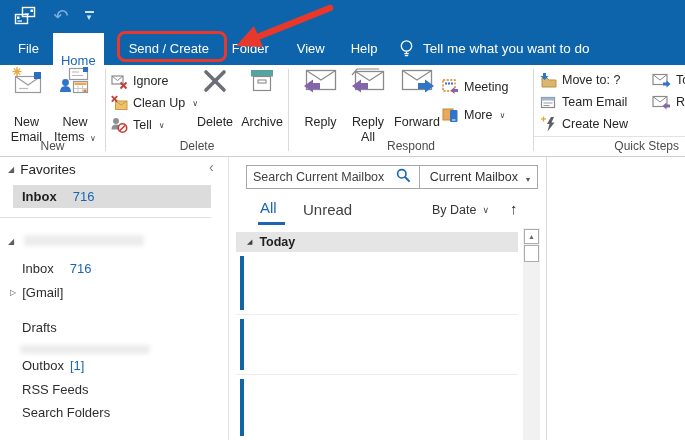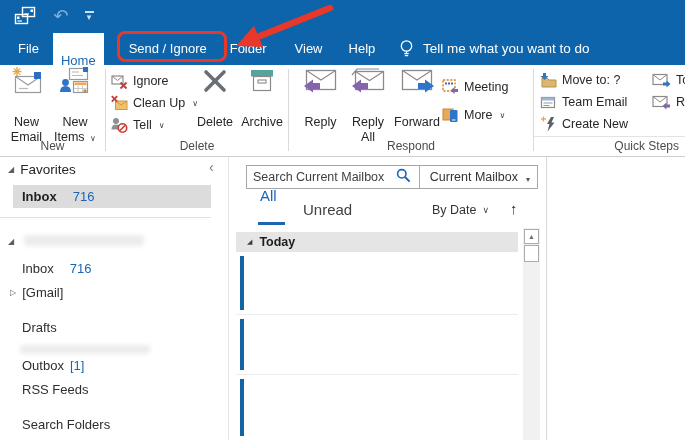--- a/index.html
+++ b/index.html
@@ -77,21 +77,21 @@
 
   
   .msglist{position:absolute;left:229px;top:0;width:317px;height:283px;background:#fff;}
   .searchrow{position:absolute;left:17px;top:8px;width:292px;height:24px;border:1px solid #a6a6a6;display:flex;align-items:center;background:#fff;}
   .searchrow input{flex:1;border:none;outline:none;font-family:"Liberation Sans",sans-serif;font-size:12.5px;color:#333;padding:0 6px;min-width:0;background:transparent;}
   .searchrow input::placeholder{color:#3f3f3f;opacity:1;}
   .mag{margin:0 8px 0 2px;flex:none;cursor:default;}
   .scope-div{width:1px;height:22px;background:#ababab;flex:none;}
   .scope{display:flex;align-items:flex-end;gap:8px;padding:0 7px 0 10px;font-size:12.5px;color:#333;white-space:nowrap;cursor:default;}
   .scope .dd{font-size:8px;color:#555;}
-  .filter-all{position:absolute;left:31px;top:30px;font-size:15px;color:var(--accent-blue);cursor:default;}
+  .filter-all{position:absolute;left:31px;top:42px;font-size:15px;color:var(--accent-blue);cursor:default;}
   .filter-underline{position:absolute;left:29px;top:65px;width:27px;height:3px;background:var(--accent-blue);}
   .filter-unread{position:absolute;left:74px;top:44px;font-size:15px;color:#414141;cursor:default;}
   .sortby{position:absolute;left:203px;top:46px;font-size:12.5px;color:#333;display:flex;align-items:center;gap:6px;cursor:default;}
   .sortby .dd{font-size:9px;color:#444;}
   .sortdir{position:absolute;left:281px;top:43px;font-size:15px;color:#333;cursor:default;}
   .todaybar{position:absolute;left:7px;top:75px;width:282px;height:20px;background:var(--today-bar);display:flex;align-items:center;gap:7px;padding-left:11px;cursor:default;}
   .todaybar .tlabel{font-size:12.5px;font-weight:bold;color:#1e1e1e;}
   .todaybar .tri{font-size:7px;color:#3c3c3c;}
   .mail-item{position:absolute;left:7px;width:282px;background:#fff;border-bottom:1px solid #ededed;cursor:default;}
   .unread-bar{position:absolute;left:4px;top:4px;bottom:4px;width:4px;background:var(--unread-bar);}
@@ -120,21 +120,21 @@
       </span>
     <span class="qat-btn qat-custom">
       <span class="qat-line"></span>
       <span>▾</span>
     </span>
   </div>
 
   <div class="tabrow">
     <div class="tab tab-file">File</div>
     <div class="tab tab-home active">Home</div>
-    <div class="tab tab-sr">Send / Ignore</div>
+    <div class="tab tab-sr">Send / Create</div>
     <div class="tab tab-folder">Folder</div>
     <div class="tab tab-view">View</div>
     <div class="tab tab-help">Help</div>
     <div class="tellme">
       <svg width="15" height="19" viewBox="0 0 15 19">
         <circle cx="7.5" cy="7" r="5.2" fill="none" stroke="#ffffff" stroke-width="1.3"></circle>
         <line x1="7.5" y1="12.2" x2="7.5" y2="14" stroke="#ffffff" stroke-width="1.3"></line>
         <line x1="5.3" y1="14.6" x2="9.7" y2="14.6" stroke="#ffffff" stroke-width="1.3"></line>
         <line x1="5.8" y1="16.6" x2="9.2" y2="16.6" stroke="#ffffff" stroke-width="1.3"></line>
       </svg>
@@ -368,21 +368,21 @@
 
       <div class="folder-row" style="left:22px;top:201px;">
         <span class="fname">Outbox</span>
         <span class="fcount plain">[1]</span>
       </div>
 
       <div class="folder-row" style="left:22px;top:225px;">
         <span class="fname">RSS Feeds</span>
       </div>
 
-      <div class="folder-row" style="left:22px;top:260px;">
+      <div class="folder-row" style="left:22px;top:248px;">
         <span class="fname">Search Folders</span>
       </div>
     </div>
 
     <div class="vline1"></div>
 
     <div class="msglist">
       <div class="searchrow">
         <input type="text" placeholder="Search Current Mailbox" style="">
         <span class="mag">

